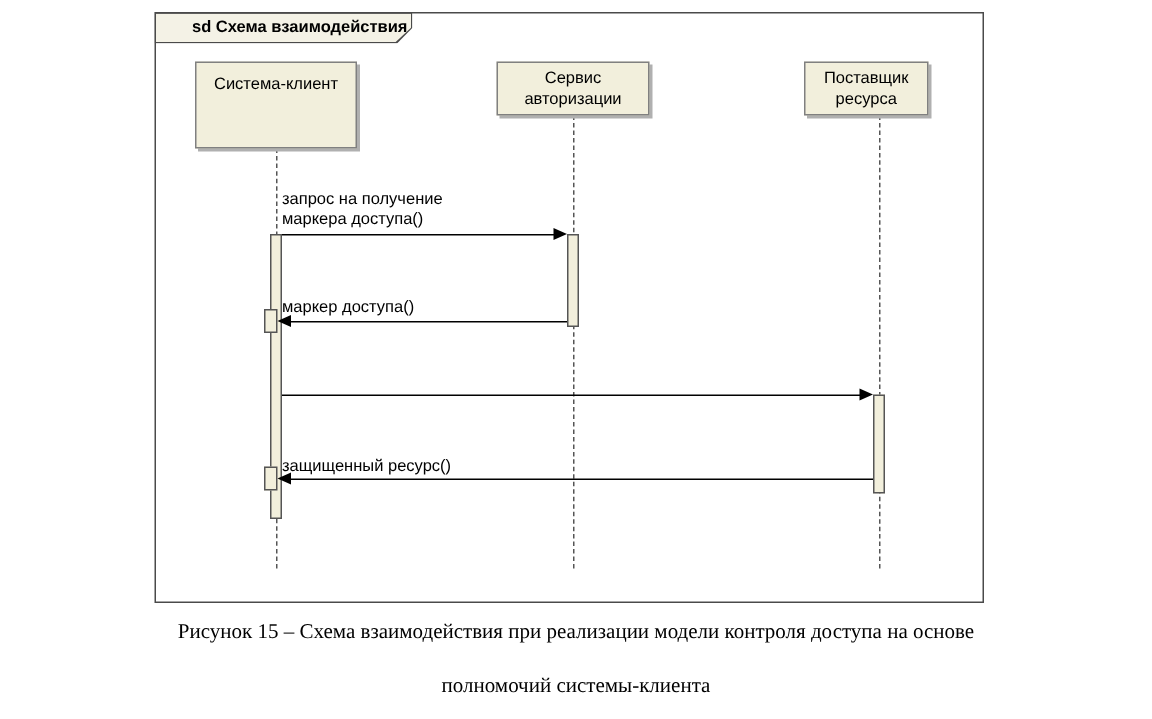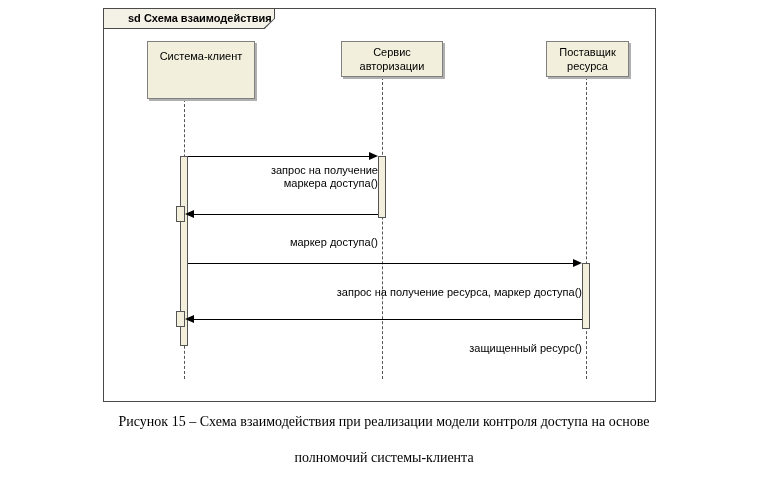--- a/index.html
+++ b/index.html
@@ -12,38 +12,38 @@
   .frame-tab-border{position:absolute;left:-1px;top:-1px;width:172px;height:21px;background:#4a4a4a;
          clip-path:polygon(0 0,100% 0,100% 50%,94% 100%,0 100%);}
   .frame-tab{position:absolute;left:0;top:0;width:170px;height:19px;background:#f4f2e6;
          clip-path:polygon(0 0,100% 0,100% 50%,94% 100%,0 100%);
          font-size:11px;font-weight:bold;line-height:19px;padding-left:24px;box-sizing:border-box;}
 
   
   .ll-box{position:absolute;background:#f2efdc;border:1px solid #808080;
           box-shadow:2px 2px 0 #b0b0b0;box-sizing:border-box;
           font-size:11px;text-align:center;white-space:pre-line;line-height:14px;}
-  .ll-box.tall{padding-top:7px;margin-left:17px;}
-  .ll-box.short{display:flex;align-items:center;justify-content:center;margin-left:10px;}
+  .ll-box.tall{padding-top:7px;}
+  .ll-box.short{display:flex;align-items:center;justify-content:center;}
 
   
   .ll-line{position:absolute;width:0;border-left:1px dashed #555;}
 
   
   .act{position:absolute;width:8px;background:#f2efdc;border:1px solid #555;box-sizing:border-box;}
 
   
   .msg-line{position:absolute;height:0;border-top:1px solid #000;}
   .arrow-right{position:absolute;width:0;height:0;
                border-top:4px solid transparent;border-bottom:4px solid transparent;
                border-left:9px solid #000;}
   .arrow-left{position:absolute;width:0;height:0;
               border-top:4px solid transparent;border-bottom:4px solid transparent;
               border-right:9px solid #000;}
-  .msg-label{position:absolute;font-size:11px;text-align:right;white-space:pre-line;line-height:13px;margin-top:37px;}
+  .msg-label{position:absolute;font-size:11px;text-align:left;white-space:pre-line;line-height:13px;}
 
   
   .caption{position:absolute;left:0;width:768px;text-align:center;
            font-family:"Liberation Serif","DejaVu Serif",serif;font-size:14px;color:#000;}
 </style>
 </head>
 <body>
 
 <div class="page">
 
@@ -70,21 +70,20 @@
 
     <div class="msg-label" style="left:84px;top:118px;width:190px;">запрос на получение
 маркера доступа()</div>
     <div class="msg-line" style="left:84px;top:147px;width:182px;"></div>
     <div class="arrow-right" style="left:265px;top:143px;"></div>
 
     <div class="msg-label" style="left:84px;top:190px;width:190px;">маркер доступа()</div>
     <div class="msg-line" style="left:90px;top:205px;width:184px;"></div>
     <div class="arrow-left" style="left:81px;top:201px;"></div>
 
-    <div class="msg-label" style="left:84px;top:240px;width:394px;">запрос на получение ресурса, маркер доступа()</div>
     <div class="msg-line" style="left:84px;top:254px;width:386px;"></div>
     <div class="arrow-right" style="left:469px;top:250px;"></div>
 
     <div class="msg-label" style="left:84px;top:296px;width:394px;">защищенный ресурс()</div>
     <div class="msg-line" style="left:90px;top:310px;width:388px;"></div>
     <div class="arrow-left" style="left:81px;top:306px;"></div>
 
   </div>
 
   <div class="caption" style="top:414px;">Рисунок 15 – Схема взаимодействия при реализации модели контроля доступа на основе</div>

